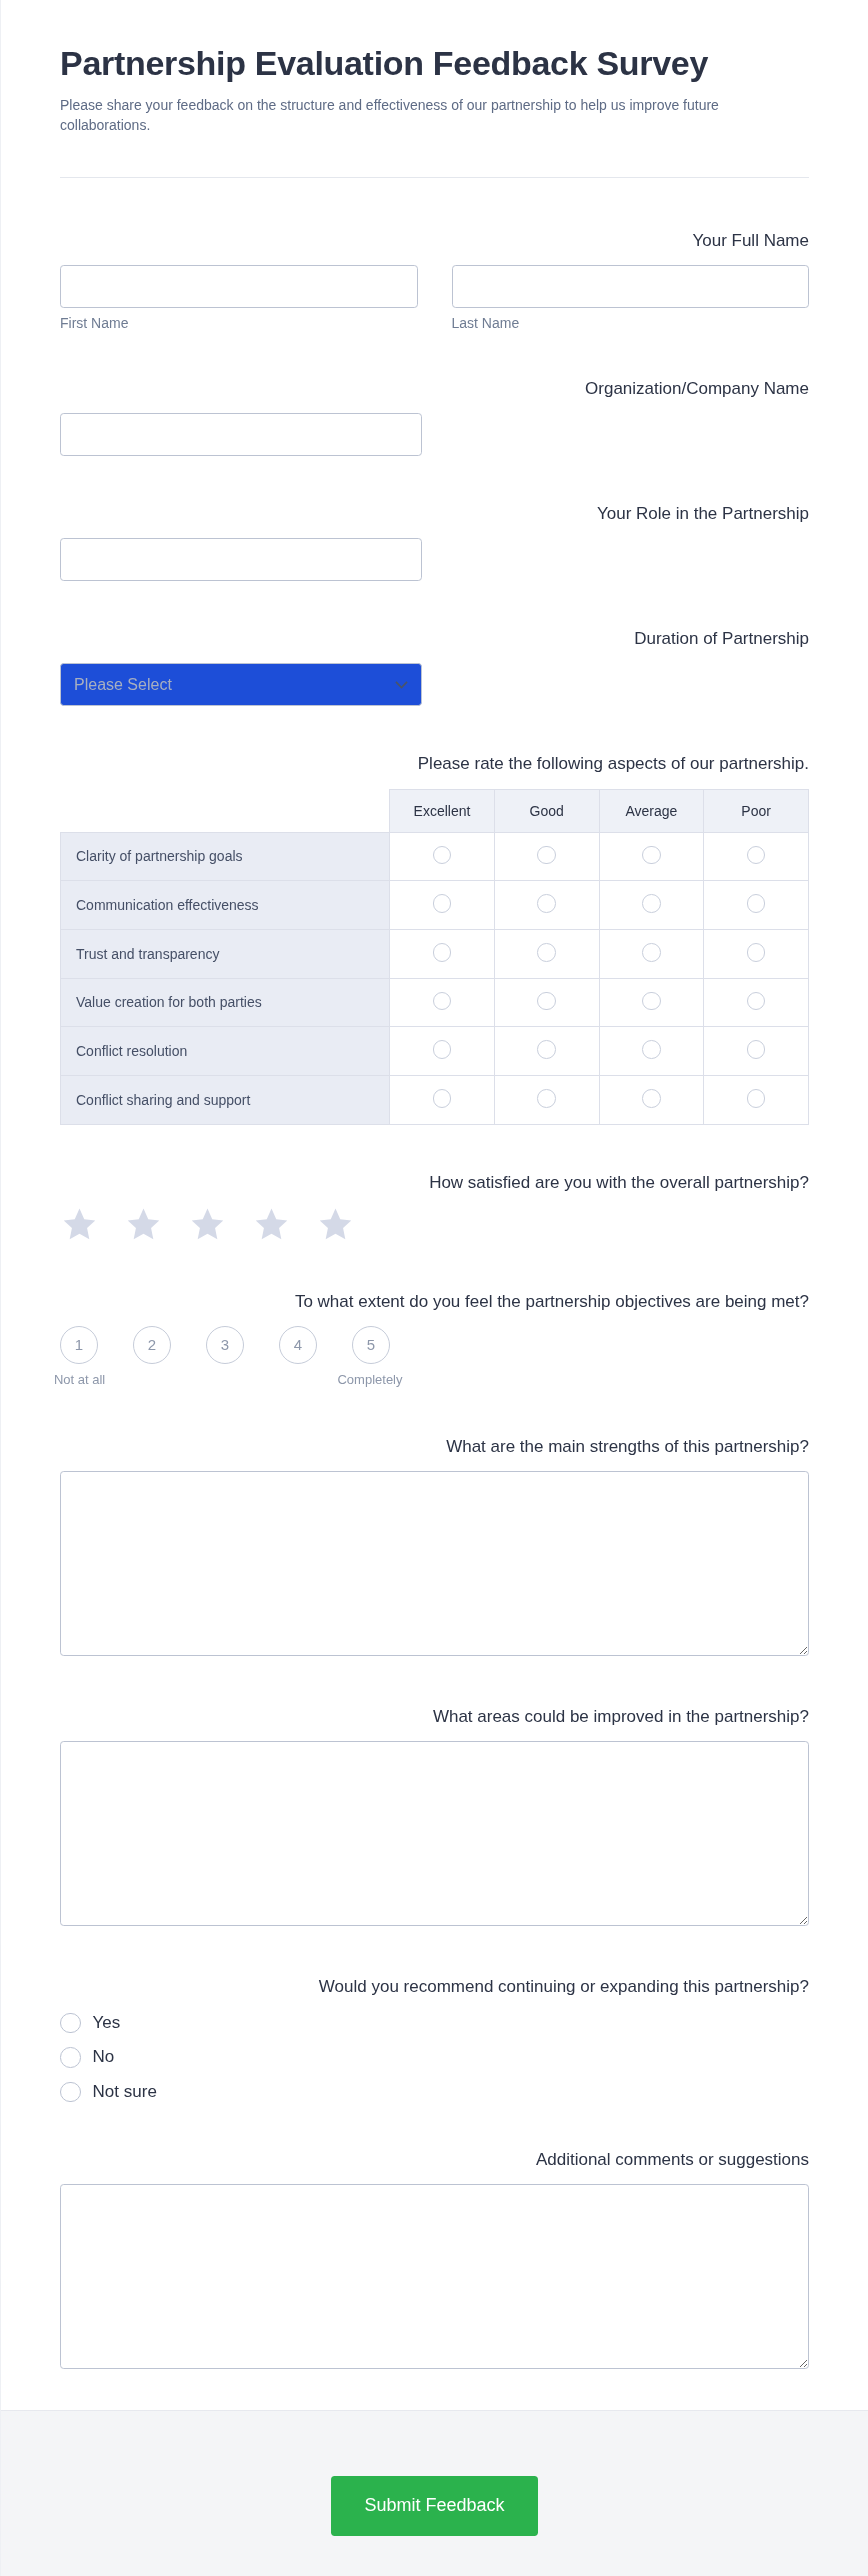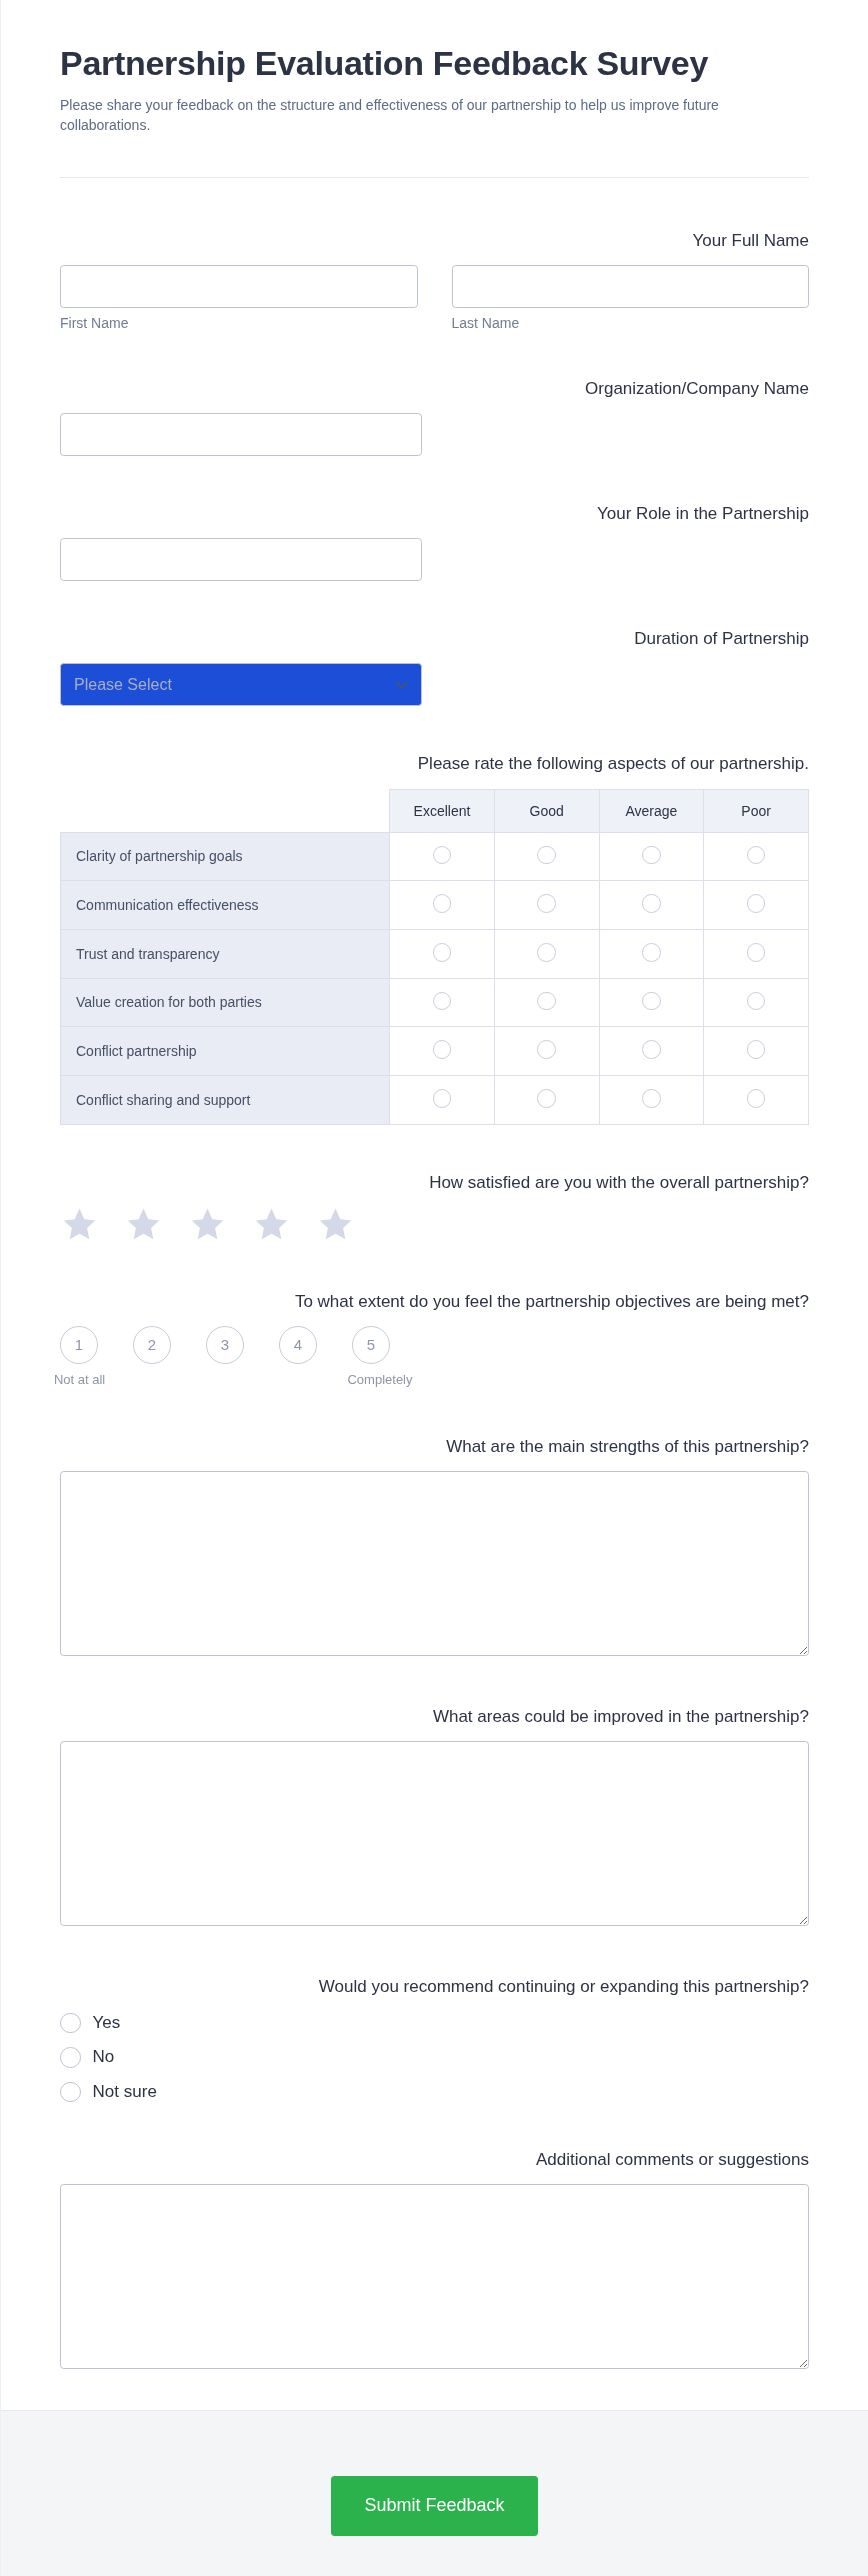--- a/index.html
+++ b/index.html
@@ -152,21 +152,21 @@
     cursor: pointer;
   }
   .scale-labels {
     position: relative;
     height: 17px;
     margin-top: 8.4px;
     font-size: 13px;
     color: #8d97aa;
   }
   .scale-label-min { position: absolute; left: 19.6px; transform: translateX(-50%); white-space: nowrap; }
-  .scale-label-max { position: absolute; left: 320px; transform: translateX(-50%); white-space: nowrap; }
+  .scale-label-max { position: absolute; left: 310px; transform: translateX(-50%); white-space: nowrap; }
 
   
   .textarea {
     width: 100%;
     height: 185px;
     border: 0.9px solid var(--input-border, #bcc3d2);
     border-radius: 3.7px;
     background: #fff;
     font-family: inherit;
     font-size: 16px;
@@ -299,21 +299,21 @@
             <td class="radio-cell"><span class="m-radio"></span></td>
           </tr>
           <tr>
             <th class="row-label">Value creation for both parties</th>
             <td class="radio-cell"><span class="m-radio"></span></td>
             <td class="radio-cell"><span class="m-radio"></span></td>
             <td class="radio-cell"><span class="m-radio"></span></td>
             <td class="radio-cell"><span class="m-radio"></span></td>
           </tr>
           <tr>
-            <th class="row-label">Conflict partnership</th>
+            <th class="row-label">Conflict resolution</th>
             <td class="radio-cell"><span class="m-radio"></span></td>
             <td class="radio-cell"><span class="m-radio"></span></td>
             <td class="radio-cell"><span class="m-radio"></span></td>
             <td class="radio-cell"><span class="m-radio"></span></td>
           </tr>
           <tr>
             <th class="row-label">Conflict sharing and support</th>
             <td class="radio-cell"><span class="m-radio"></span></td>
             <td class="radio-cell"><span class="m-radio"></span></td>
             <td class="radio-cell"><span class="m-radio"></span></td>

